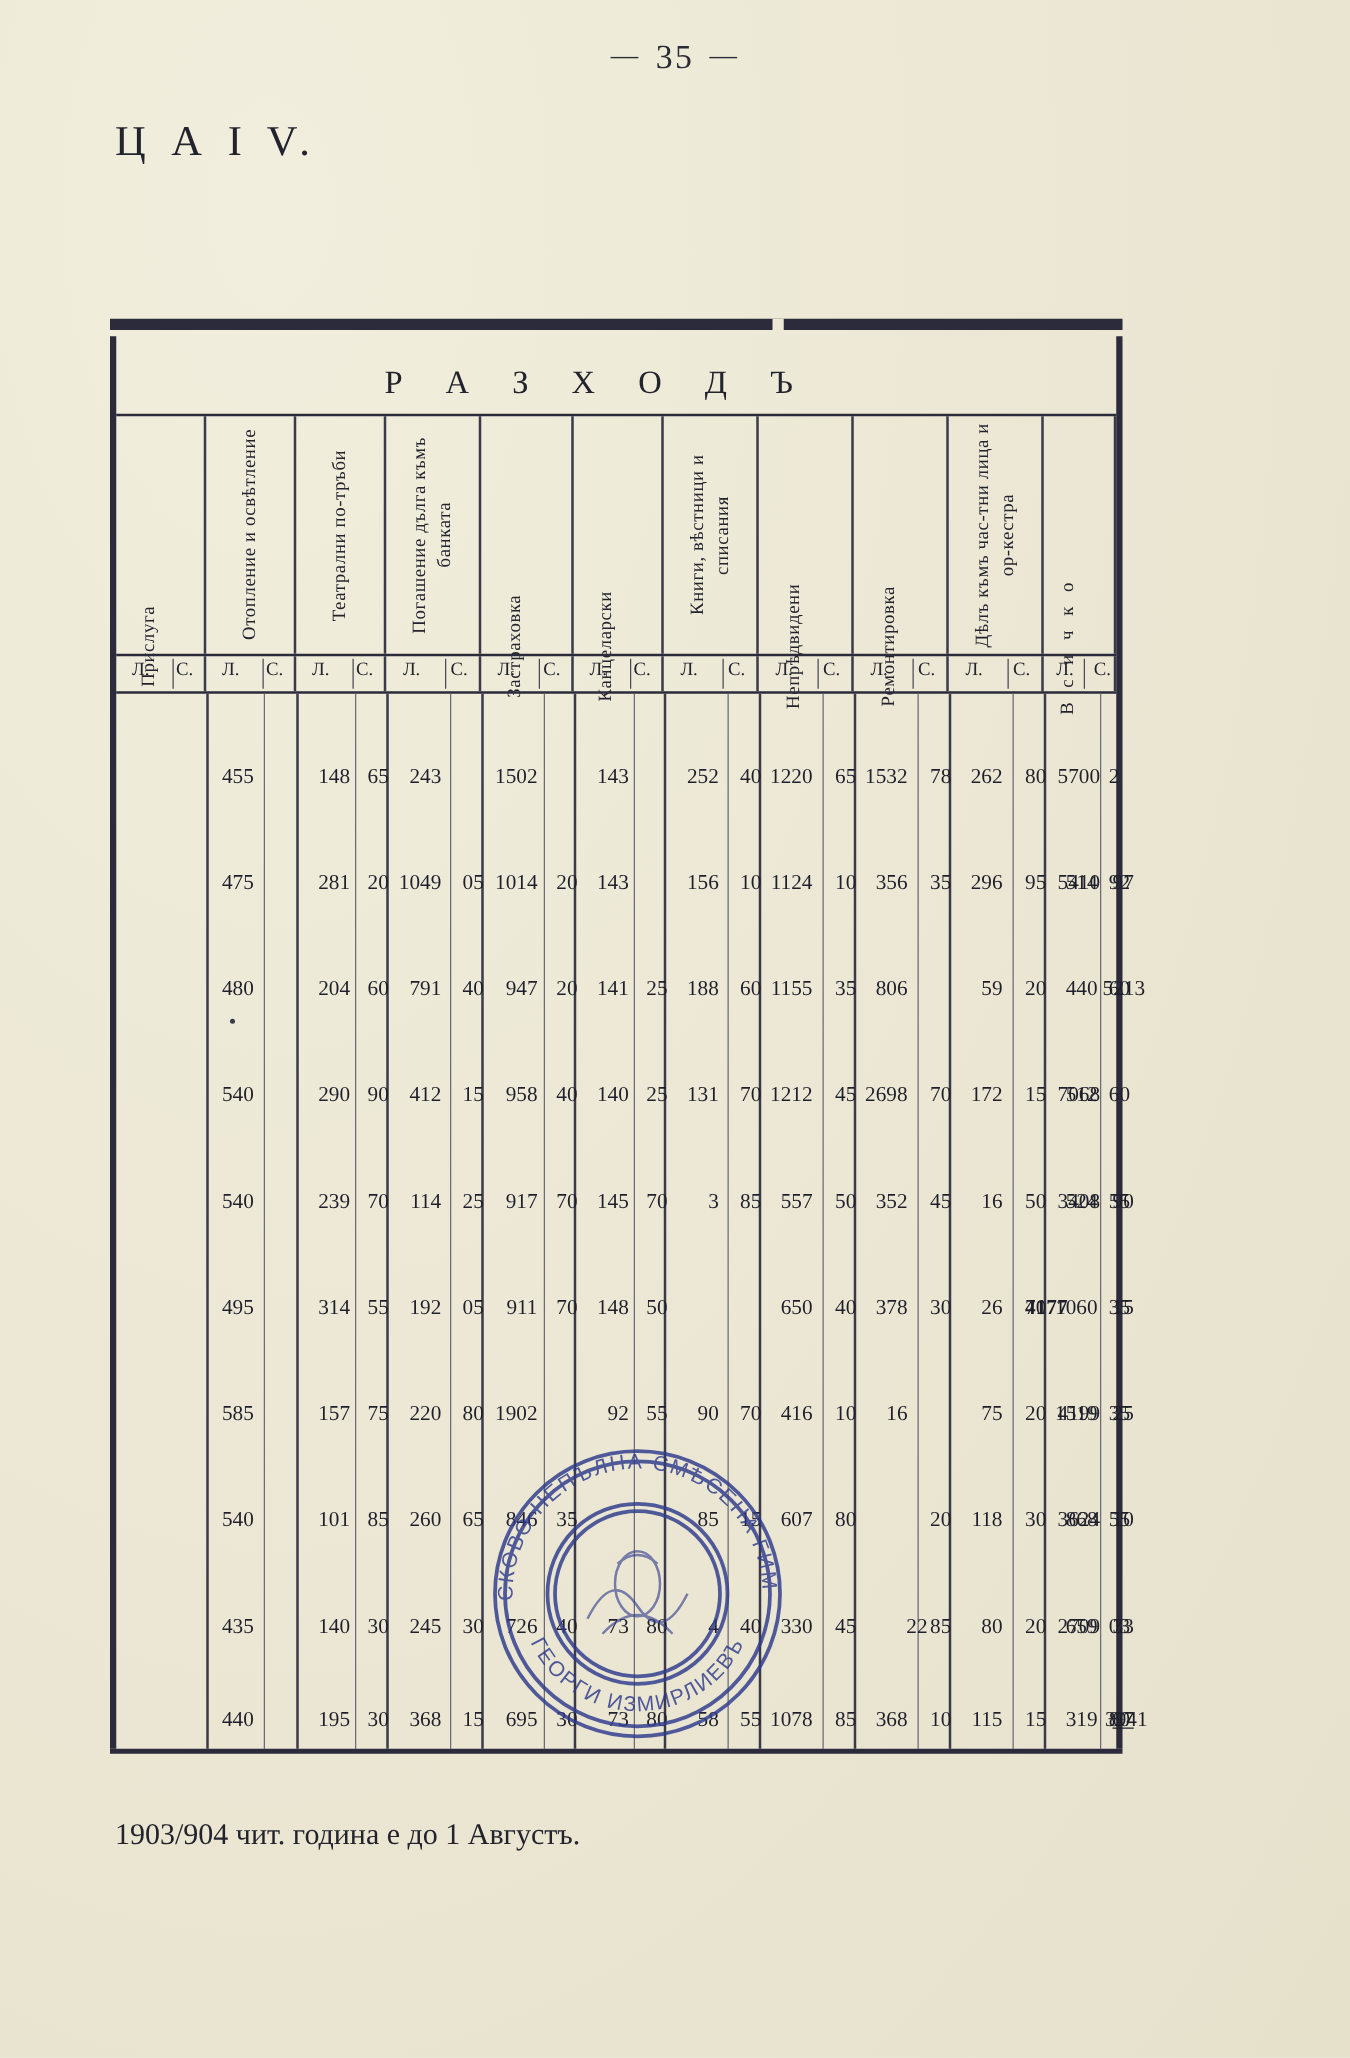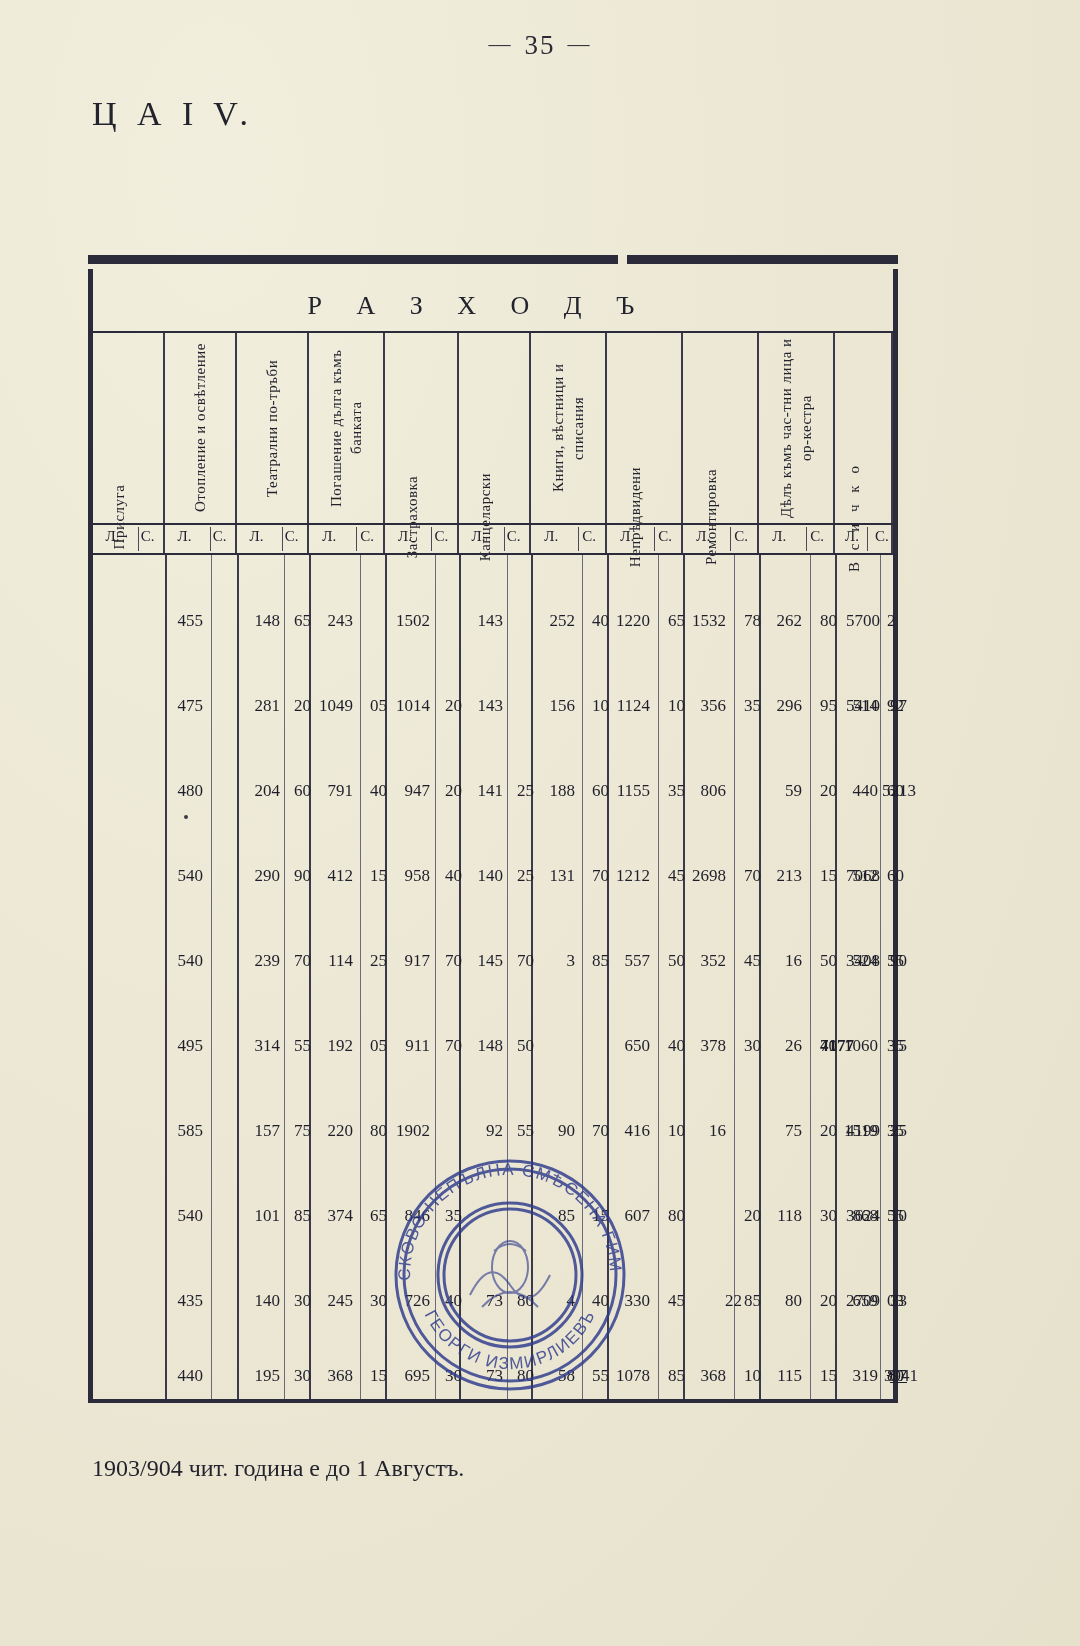--- a/index.html
+++ b/index.html
@@ -467,21 +467,21 @@
       <span class="cell lv" style="left:205px;width:132px;">958</span>
       <span class="cell st" style="left:352px;width:30px;">40</span>
       <span class="cell lv" style="left:280px;width:130px;">140</span>
       <span class="cell st" style="left:424px;width:30px;">25</span>
       <span class="cell lv" style="left:352px;width:130px;">131</span>
       <span class="cell st" style="left:499px;width:30px;">70</span>
       <span class="cell lv" style="left:425px;width:132px;">1212</span>
       <span class="cell st" style="left:575px;width:30px;">45</span>
       <span class="cell lv" style="left:500px;width:133px;">2698</span>
       <span class="cell st" style="left:651px;width:30px;">70</span>
-      <span class="cell lv" style="left:576px;width:133px;">213</span>
+      <span class="cell lv" style="left:576px;width:133px;">172</span>
       <span class="cell st" style="left:727px;width:30px;">15</span>
       <span class="cell lv" style="left:652px;width:133px;">512</span>
       <span class="cell st" style="left:797px;width:30px;"></span>
       <span class="cell lv" style="left:715px;width:72px;">7068</span>
       <span class="cell st" style="left:794px;width:30px;">60</span>
     </div>
 
     <div class="row" style="top:670px;">
       <span class="cell lv" style="left:-5px;width:115px;">540</span>
       <span class="cell st" style="left:128px;width:30px;"></span>
@@ -555,21 +555,21 @@
       <span class="cell st" style="left:797px;width:30px;">25</span>
       <span class="cell lv" style="left:715px;width:72px;">4199</span>
       <span class="cell st" style="left:794px;width:30px;">35</span>
     </div>
 
     <div class="row" style="top:925px;">
       <span class="cell lv" style="left:-5px;width:115px;">540</span>
       <span class="cell st" style="left:128px;width:30px;"></span>
       <span class="cell lv" style="left:62px;width:125px;">101</span>
       <span class="cell st" style="left:201px;width:30px;">85</span>
-      <span class="cell lv" style="left:130px;width:130px;">374</span>
+      <span class="cell lv" style="left:130px;width:130px;">260</span>
       <span class="cell st" style="left:277px;width:30px;">65</span>
       <span class="cell lv" style="left:205px;width:132px;">846</span>
       <span class="cell st" style="left:352px;width:30px;">35</span>
       <span class="cell lv" style="left:280px;width:130px;"></span>
       <span class="cell st" style="left:424px;width:30px;"></span>
       <span class="cell lv" style="left:352px;width:130px;">85</span>
       <span class="cell st" style="left:499px;width:30px;">15</span>
       <span class="cell lv" style="left:425px;width:132px;">607</span>
       <span class="cell st" style="left:575px;width:30px;">80</span>
       <span class="cell lv" style="left:500px;width:133px;"></span>

